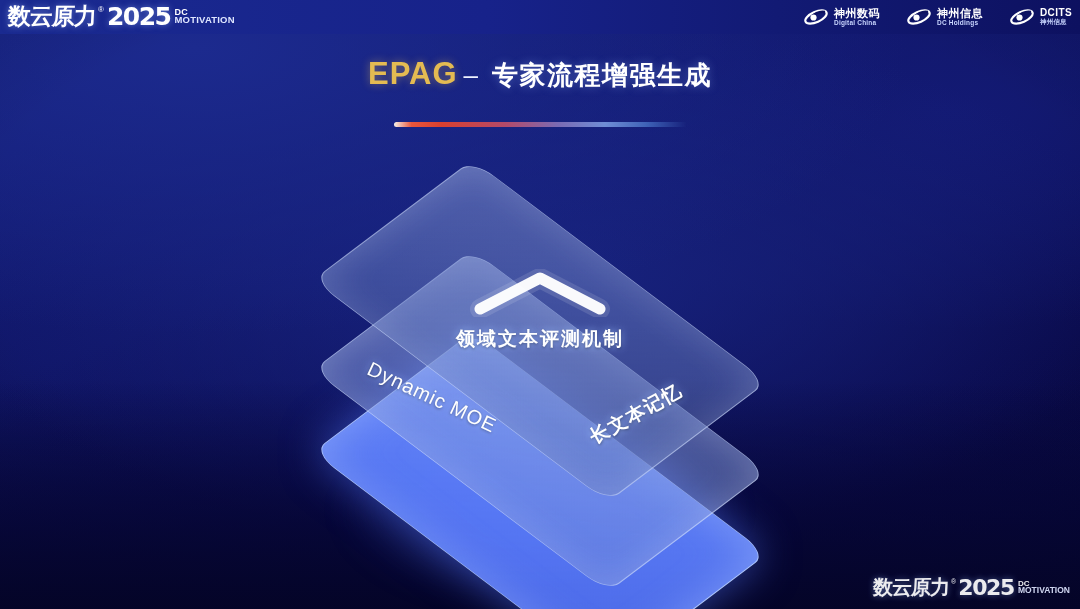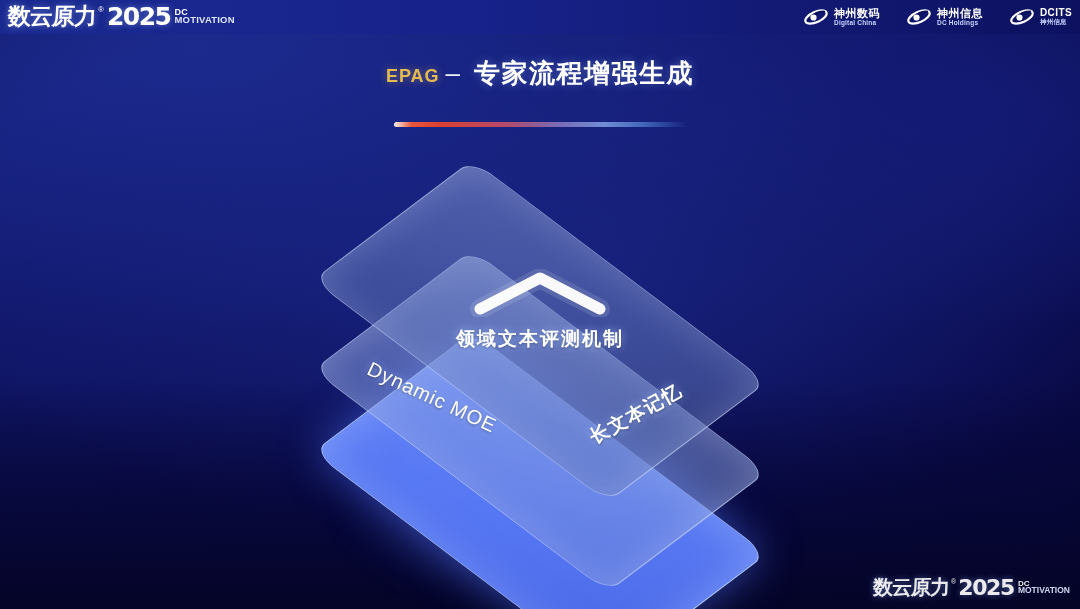--- a/index.html
+++ b/index.html
@@ -81,21 +81,21 @@
              font-family:"DejaVu Sans","Liberation Sans",sans-serif; }
   .ptxt .en{ font-size:6.5px; font-weight:bold; color:#c9d6ff; letter-spacing:.2px; margin-top:1px;}
   .ptxt .big{ font-size:10px; font-weight:bold; color:#fff; letter-spacing:.4px; }
 
   
   #title{
     position:absolute; left:0; right:0; top:56px; text-align:center;
     white-space:nowrap;
   }
   #title .gold{
-    font-size:18px; font-weight:bold; color:#e4bb52; letter-spacing:1px;
+    font-size:31px; font-weight:bold; color:#e4bb52; letter-spacing:1px;
     font-family:"Liberation Sans",sans-serif;
     text-shadow:0 0 9px rgba(228,187,82,.45);
   }
   #title .dash{ font-size:26px; color:#eef2ff; margin:0 6px; font-weight:300;}
   #title .zh{
     font-size:26px; font-weight:bold; color:#ffffff; letter-spacing:1.5px;
     font-family:"DejaVu Sans","Liberation Sans",sans-serif;
     text-shadow:0 0 10px rgba(150,185,255,.4);
     margin-left:8px;
   }

